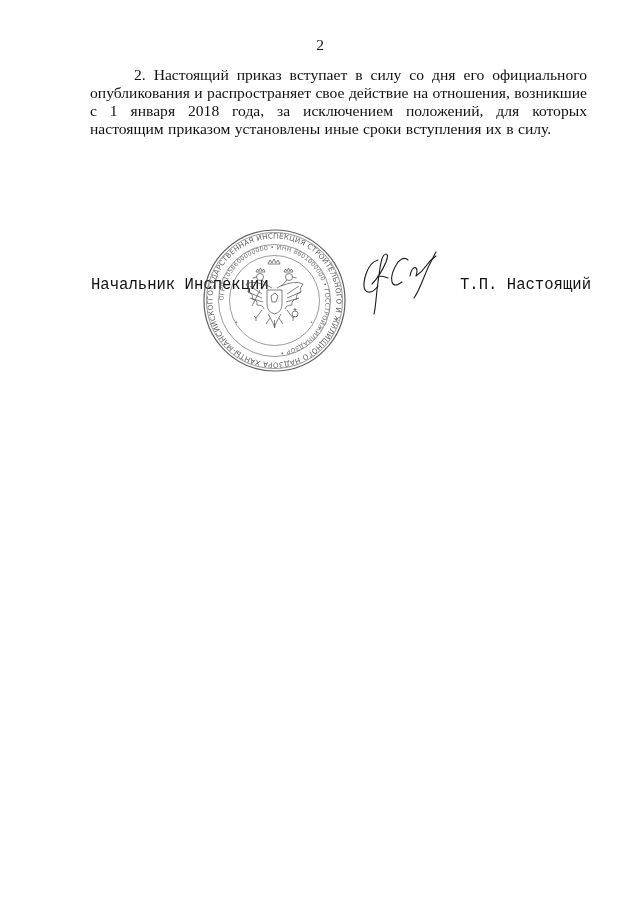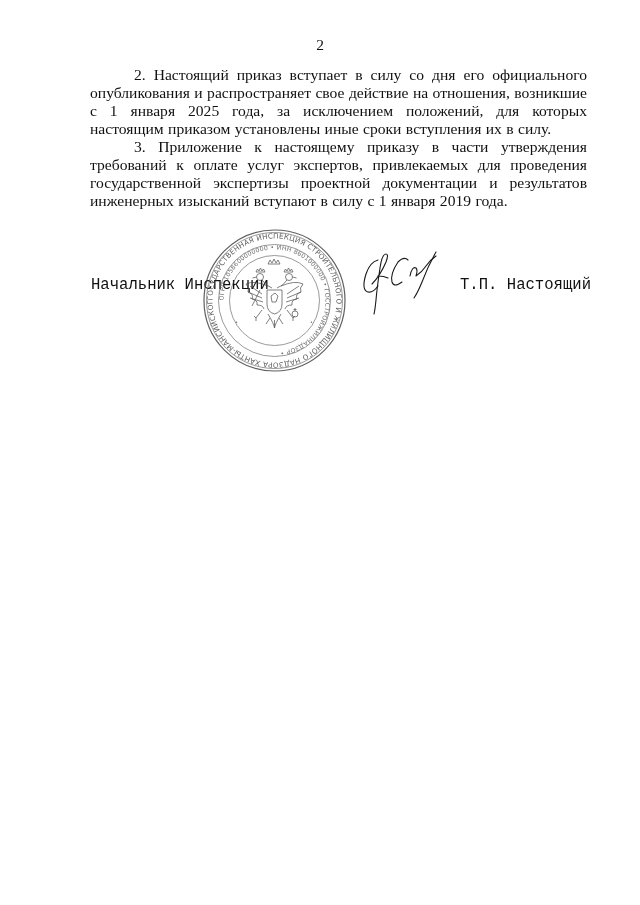--- a/index.html
+++ b/index.html
@@ -75,22 +75,21 @@
       width: 100px;
       height: 75px;
     }
   </style>
 </head>
 <body>
 
 <div class="page-number">2</div>
 
 <div class="body-text">
-  <p class="para">2. Настоящий приказ вступает в силу со дня его официального опубликования и распространяет свое действие на отношения, возникшие с 1 января 2025 года, за исключением положений, для которых настоящим приказом установлены иные сроки вступления их в силу.</p>
-  <p class="para">3. Приложение к настоящему приказу в части утверждения требований к оплате услуг экспертов, привлекаемых для проведения государственной экспертизы проектной документации и результатов инженерных изысканий вступают в силу с 1 января 2019 года.</p>
+  <p class="para">2. Настоящий приказ вступает в силу со дня его официального опубликования и распространяет свое действие на отношения, возникшие с 1 января 2018 года, за исключением положений, для которых настоящим приказом установлены иные сроки вступления их в силу.</p>
 </div>
 
 <div class="sign-row">
   <span class="sign-position">Начальник Инспекции</span>
   <span class="sign-name">Т.П. Настоящий</span>
 </div>
 
 <div class="stamp">
   <svg width="145" height="145" viewBox="0 0 145 145" xmlns="http://www.w3.org/2000/svg">
     <defs>

